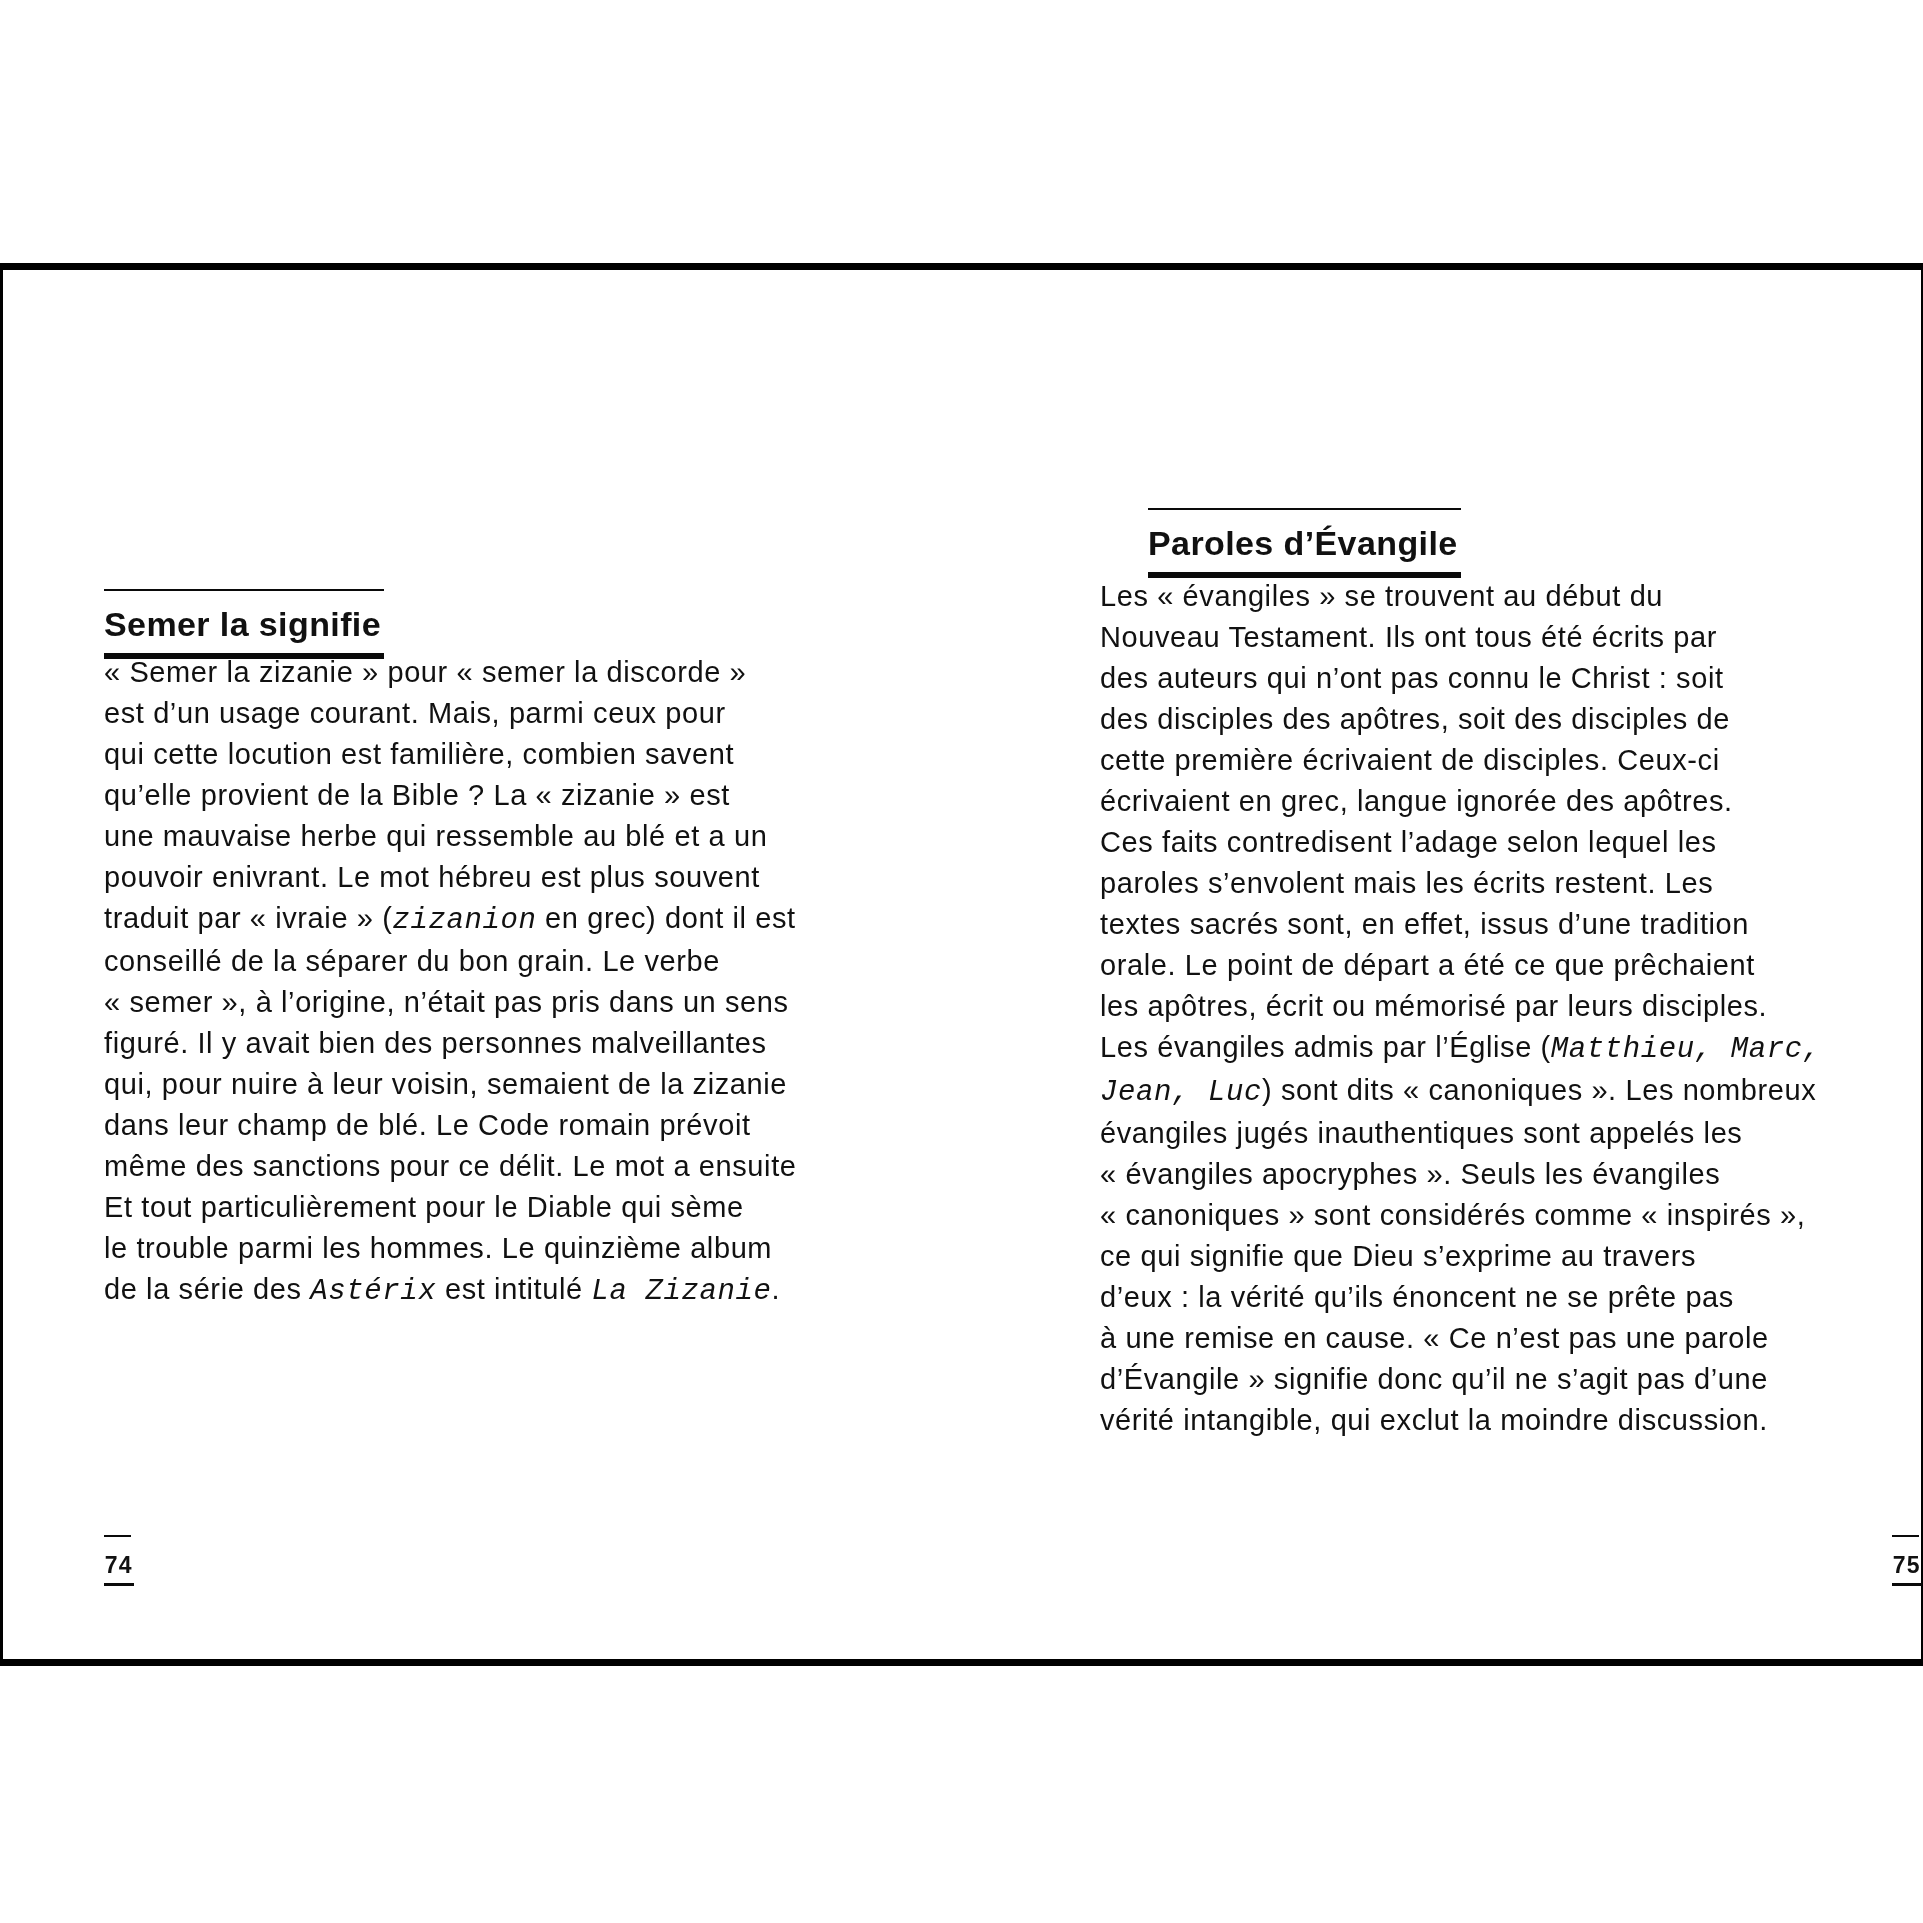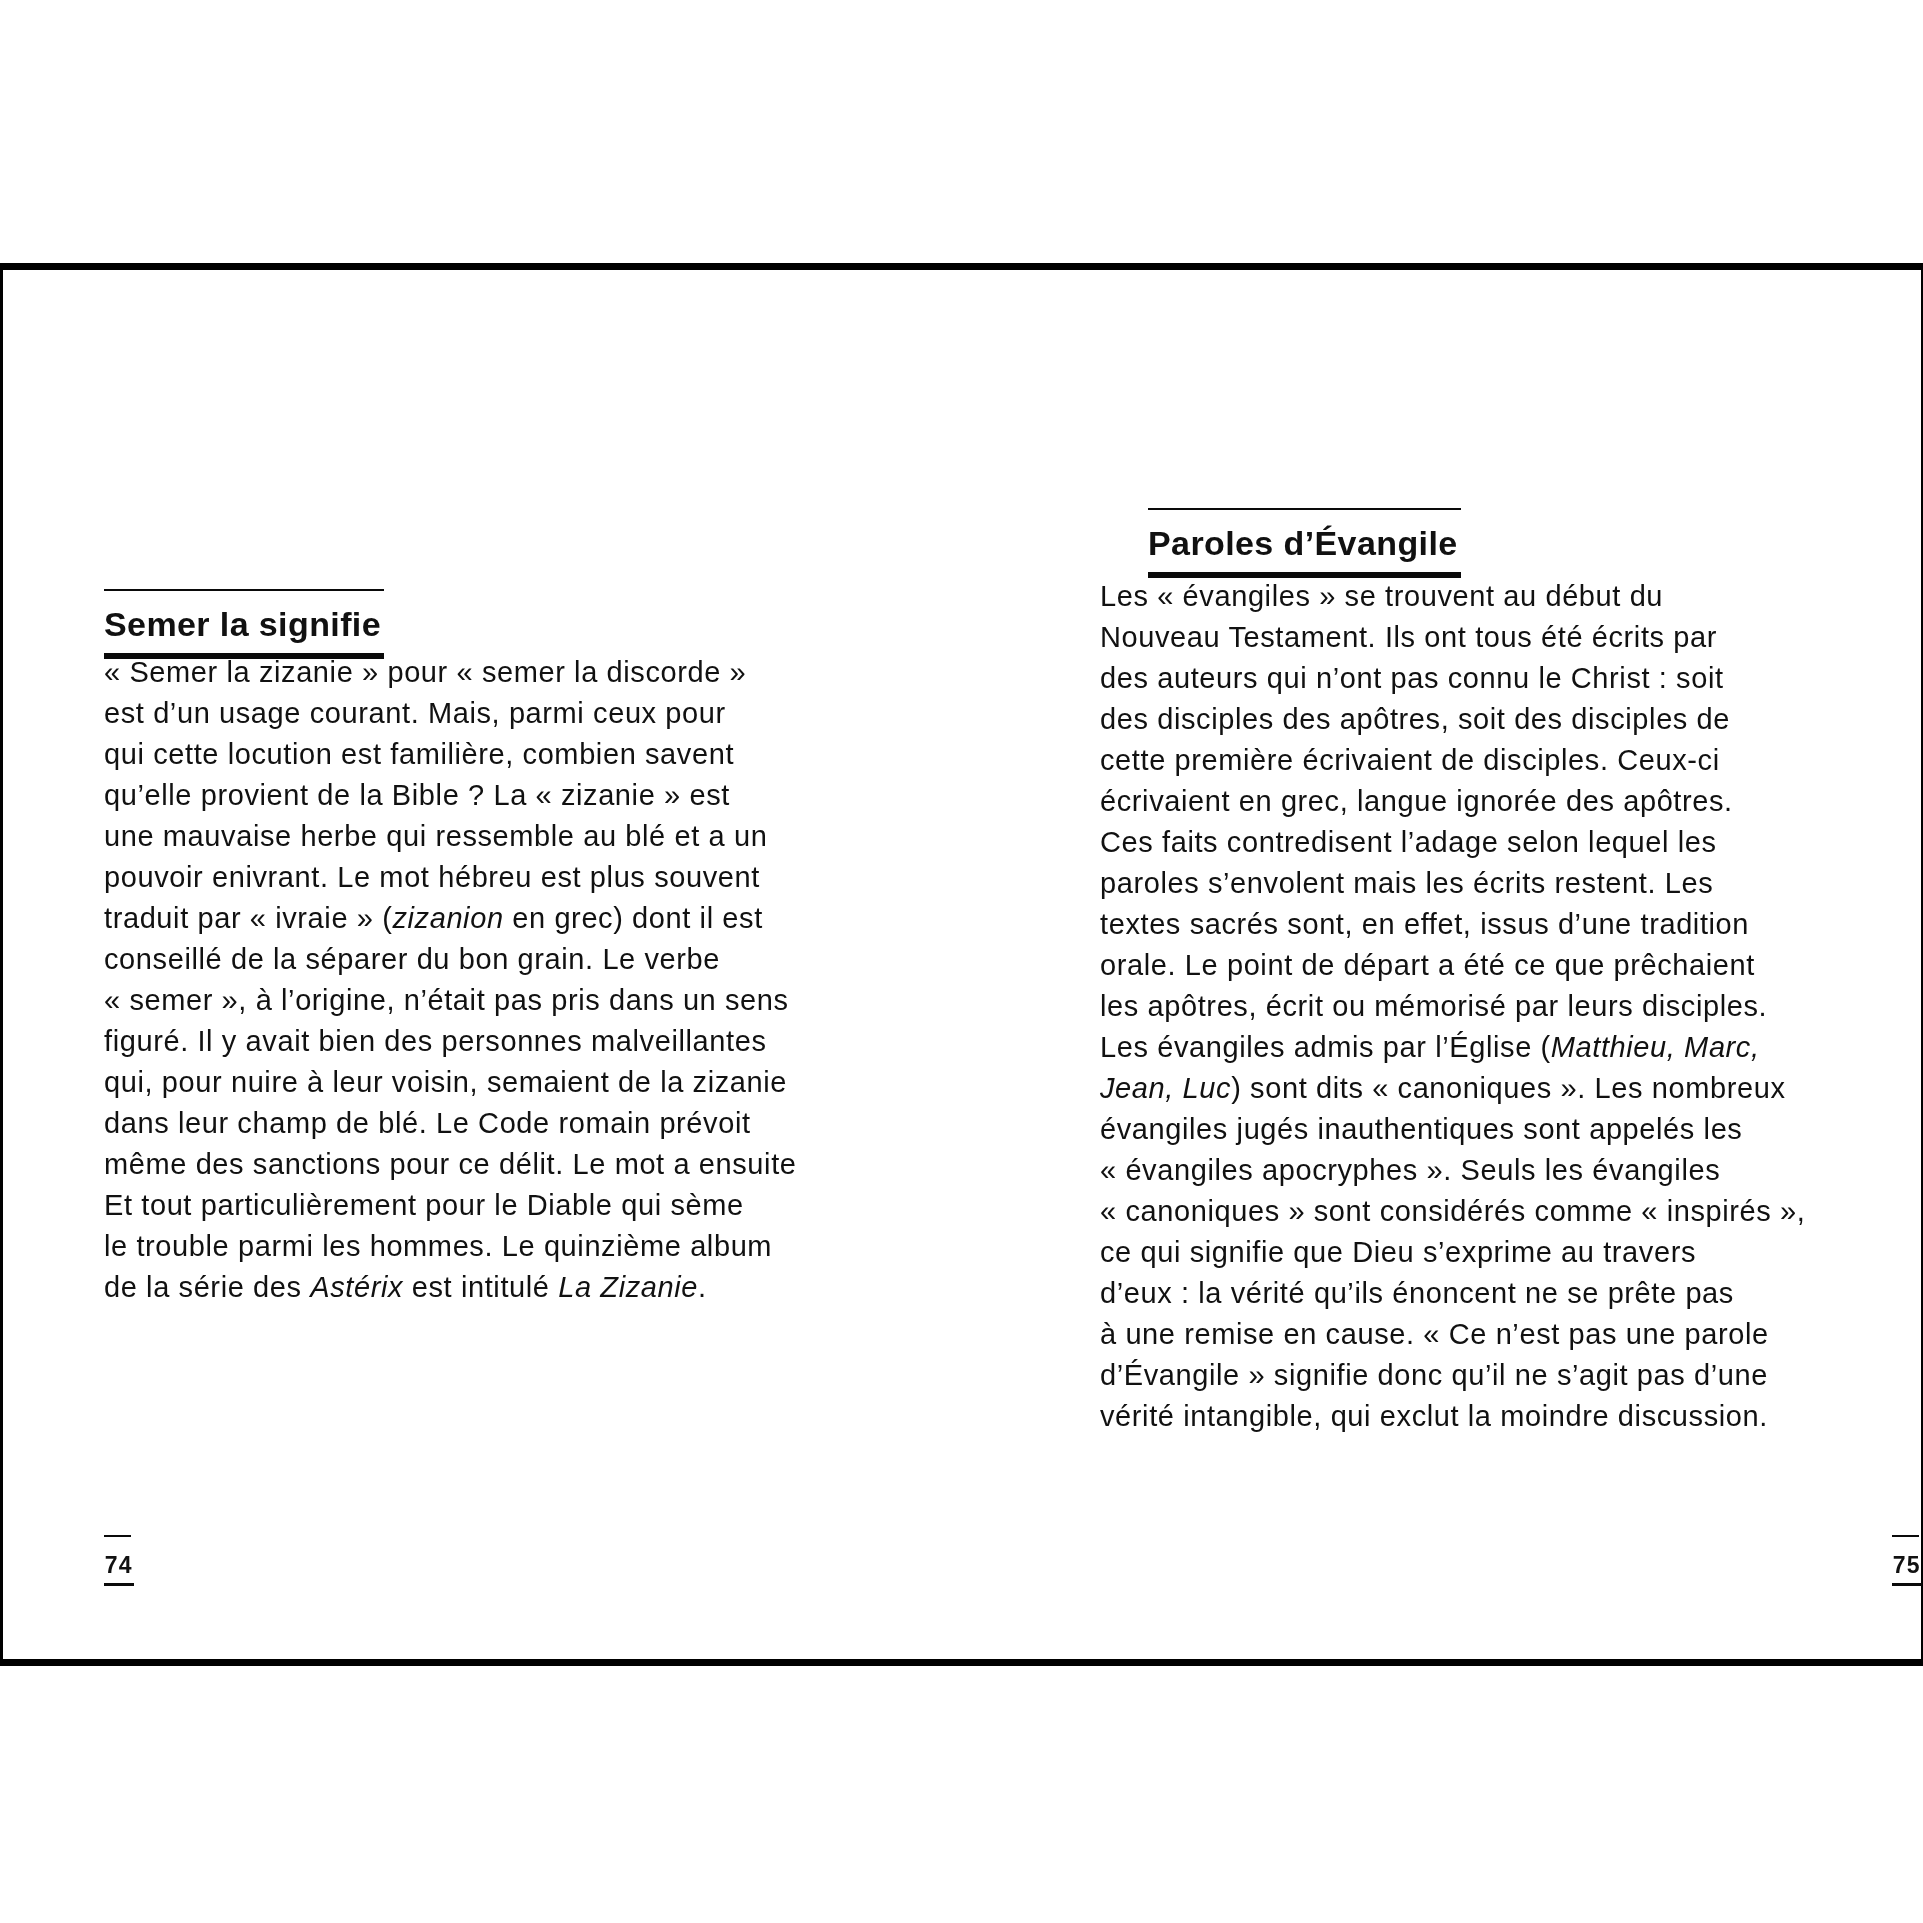--- a/index.html
+++ b/index.html
@@ -39,21 +39,21 @@
   .body-text {
     position: absolute;
     font-size: 29px;
     line-height: 41px;
     letter-spacing: 0.6px;
     font-weight: 400;
   }
   .body-left  { left: 104px;  top: 652px; width: 759px; }
   .body-right { left: 1100px; top: 576px; width: 744px; }
   .line { white-space: nowrap; }
-  .italic { font-style: italic; }
+  .italic { font-style: italic; font-family: Liberation Mono, monospace; }
   .pagenum {
     position: absolute;
     top: 1535px;
     width: 28.6px;
   }
   .pagenum-left  { left: 104px; }
   .pagenum-right { left: 1892px; text-align: center; }
   .pagenum .dash {
     height: 0;
     border-top: 2.3px solid #0a0a0a;

